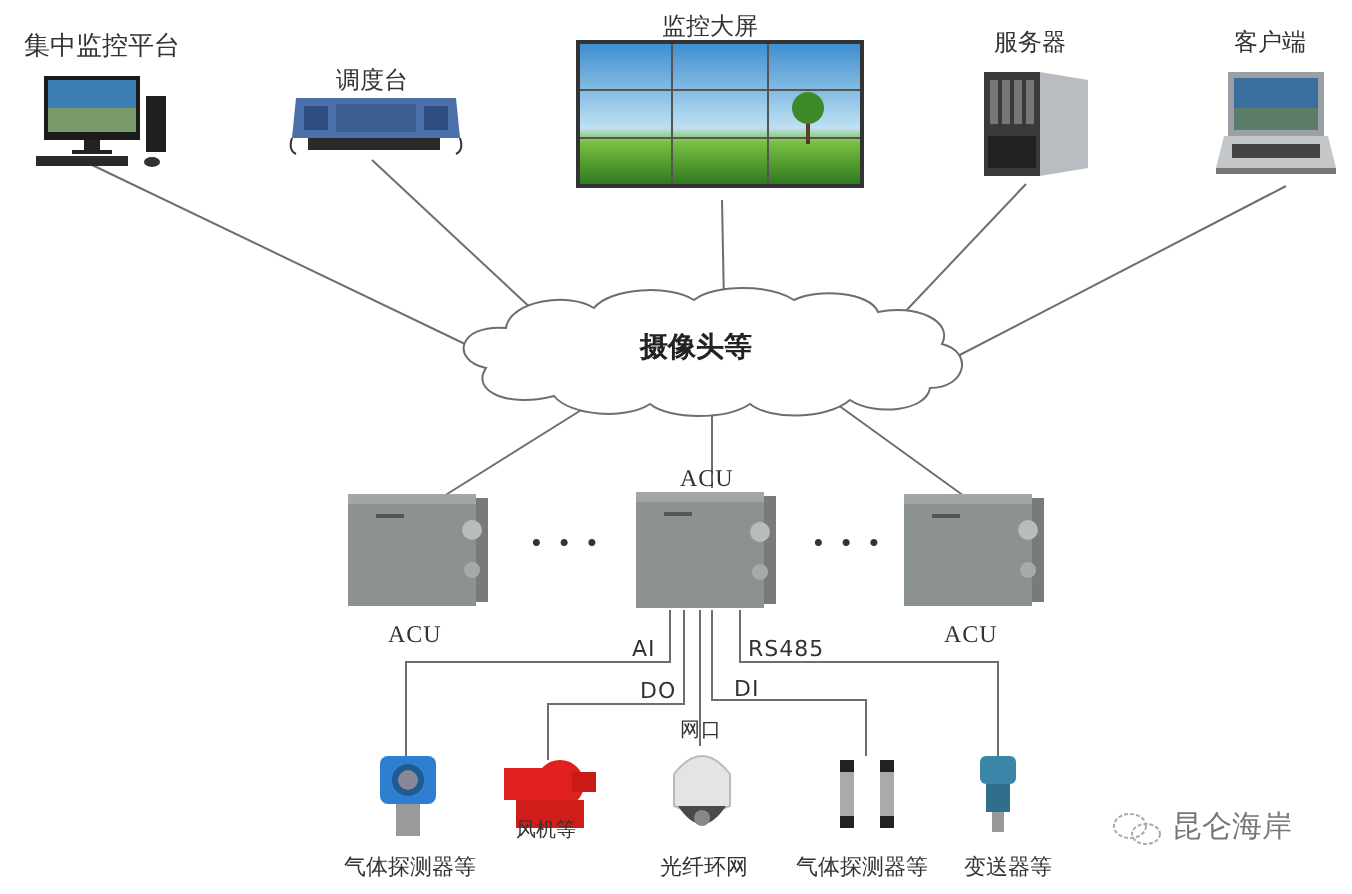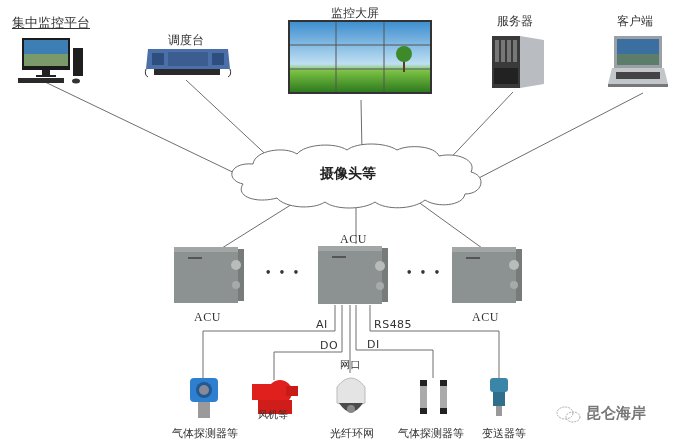--- a/index.html
+++ b/index.html
@@ -1,24 +1,24 @@
 <!DOCTYPE html>
 <html><head>
 <meta charset="utf-8">
 <style>
   html, body { margin:0; padding:0; background:#ffffff; }
   body { width:676px; height:447px; position:relative; overflow:hidden;
          font-family:"DejaVu Sans", sans-serif; color:#333; }
   .abs { position:absolute; }
   .label { position:absolute; font-size:12px; color:#333; white-space:nowrap; }
-  .label-lg { font-size:13px;text-decoration:underline; }
+  .label-lg { font-size:13px; }
   .acu-label { position:absolute; font-family:Liberation Serif, serif; font-size:12px; color:#333; letter-spacing:0.5px; }
   .sig { position:absolute; font-size:11px; color:#333; letter-spacing:0.5px;text-align:center; }
   .cloud-text { position:absolute; font-size:14px; font-weight:bold; color:#222; }
-  .watermark { position:absolute; font-size:15px; color:#777;font-weight:bold; }
+  .watermark { position:absolute; font-size:15px; color:#777; }
   .dots { position:absolute; font-size:18px; font-weight:bold; color:#333; letter-spacing:2px; }
 </style>
 </head>
 <body>
 
 <svg class="abs" style="left:0;top:0" width="676" height="447">
   <g stroke="#6e6e6e" stroke-width="1" fill="none">
 
     <line x1="45" y1="82" x2="245" y2="178"></line>
     <line x1="186" y1="80" x2="275" y2="163"></line>

